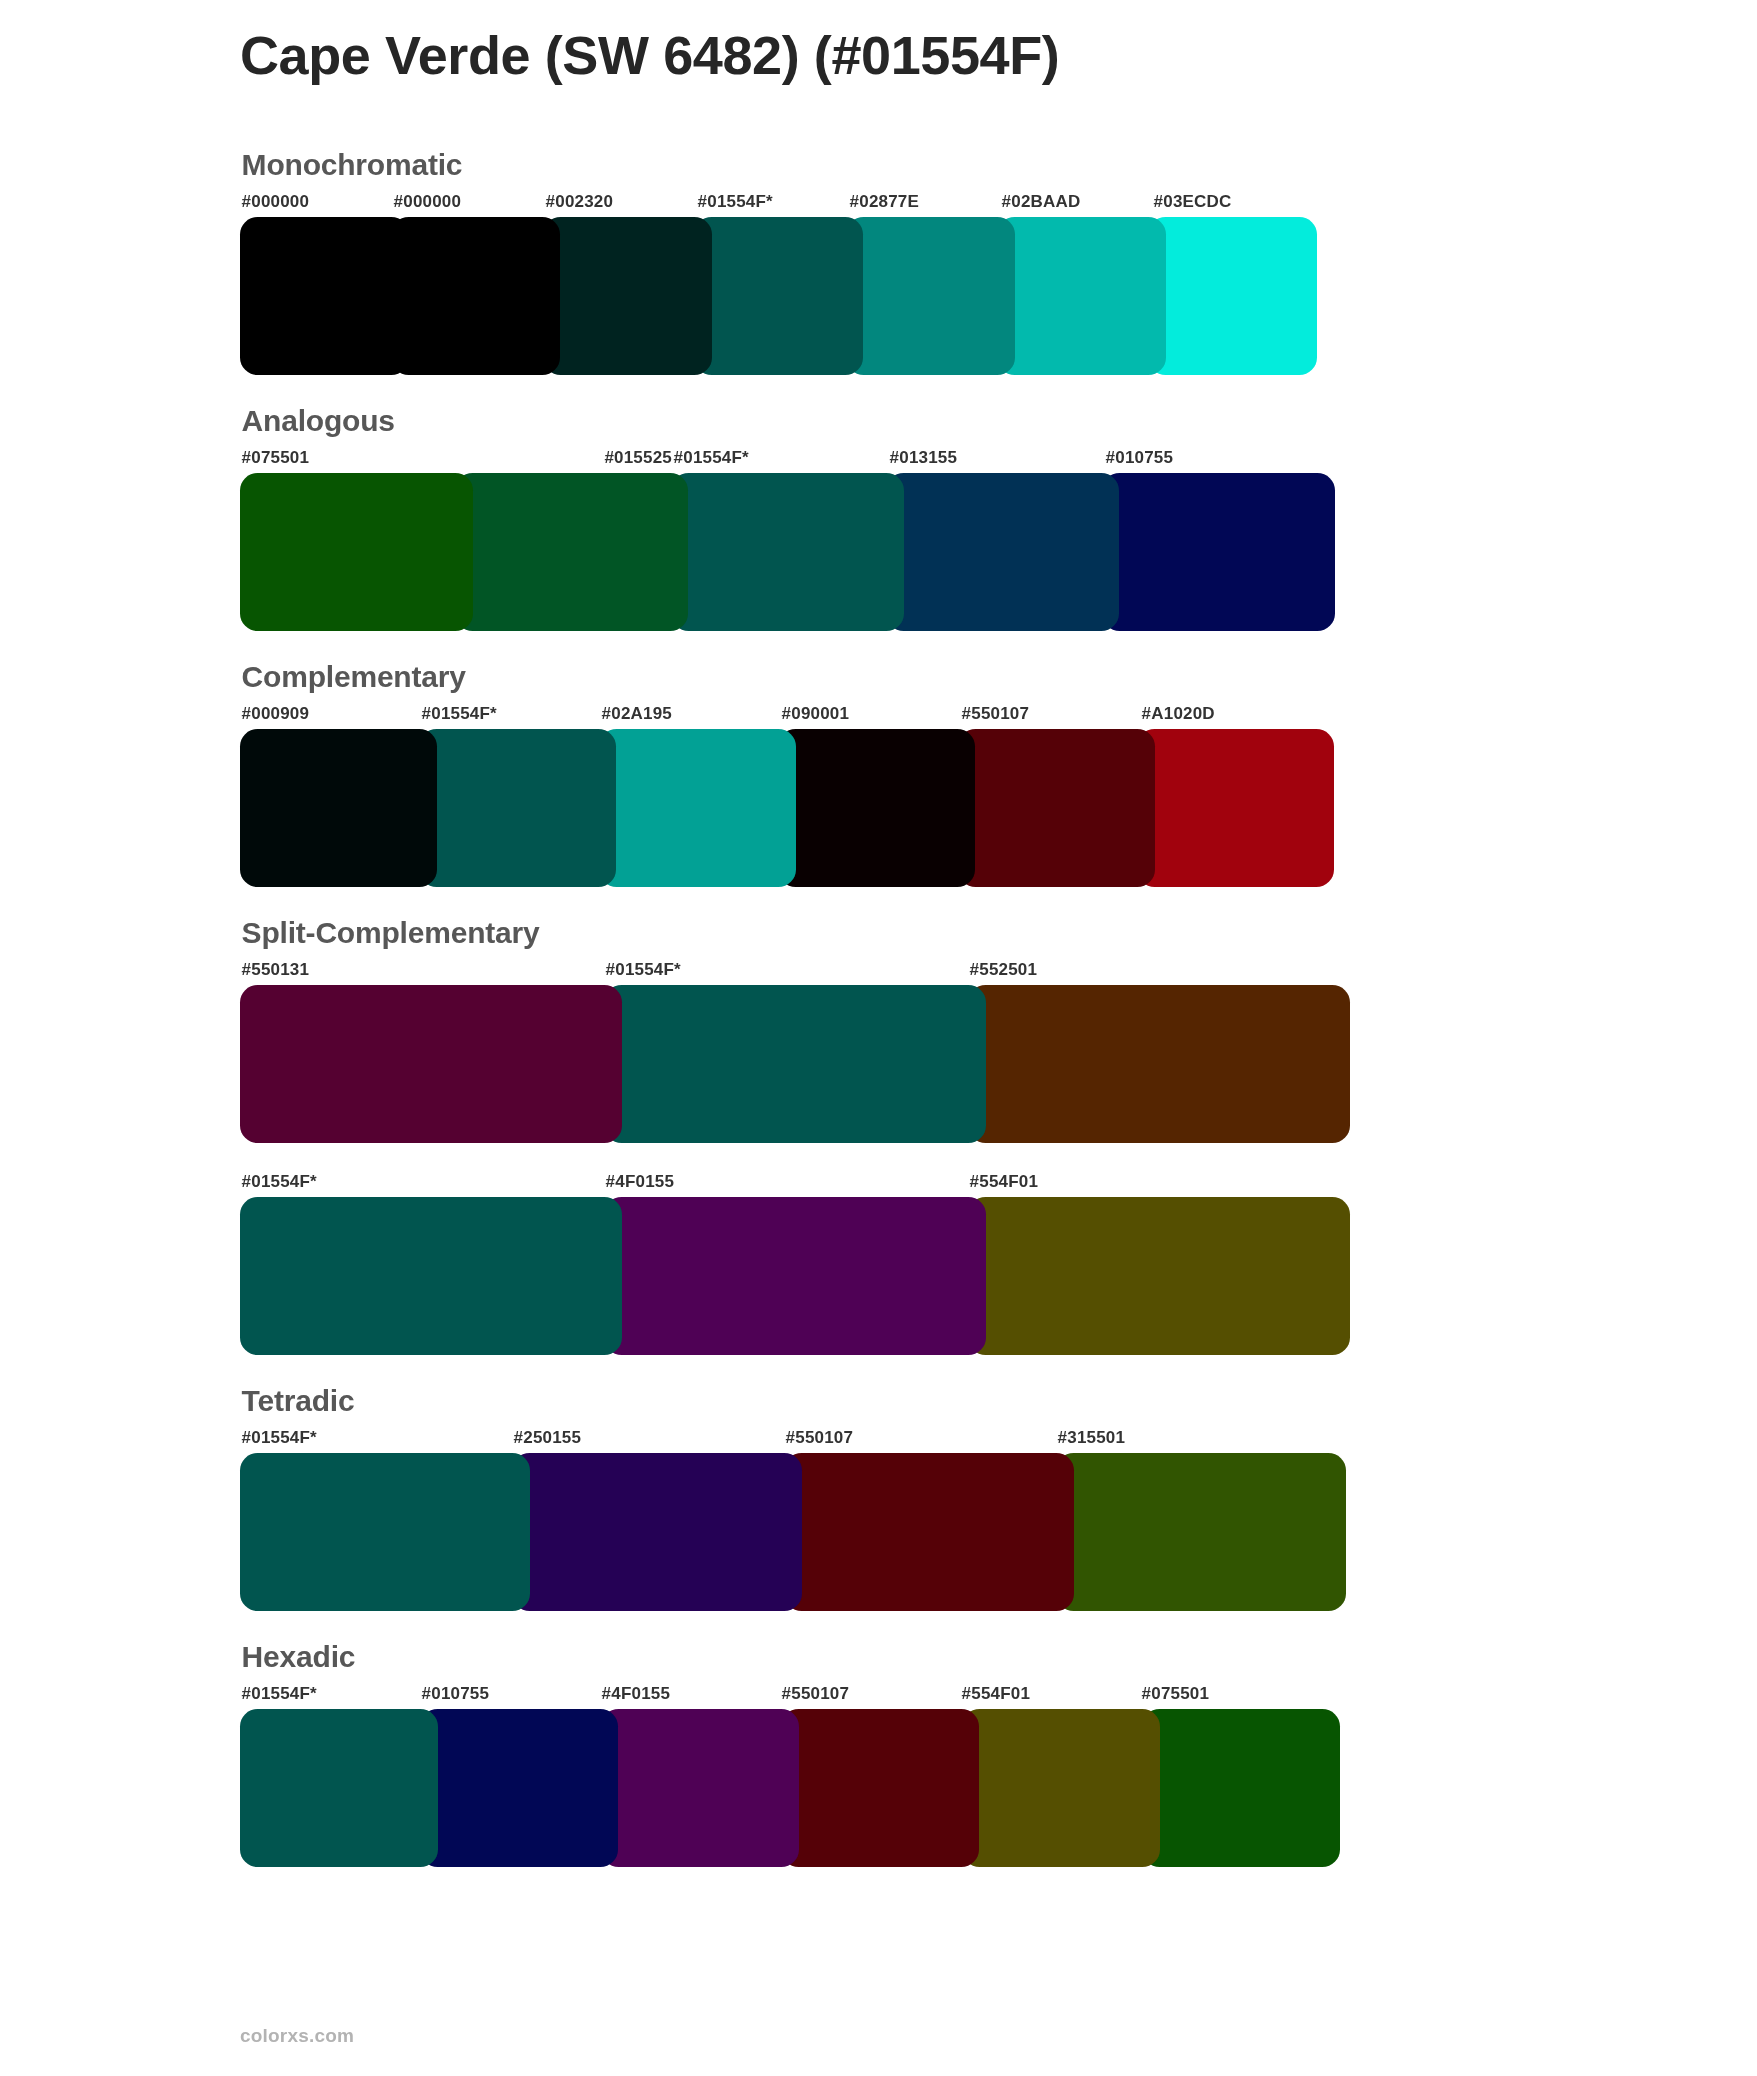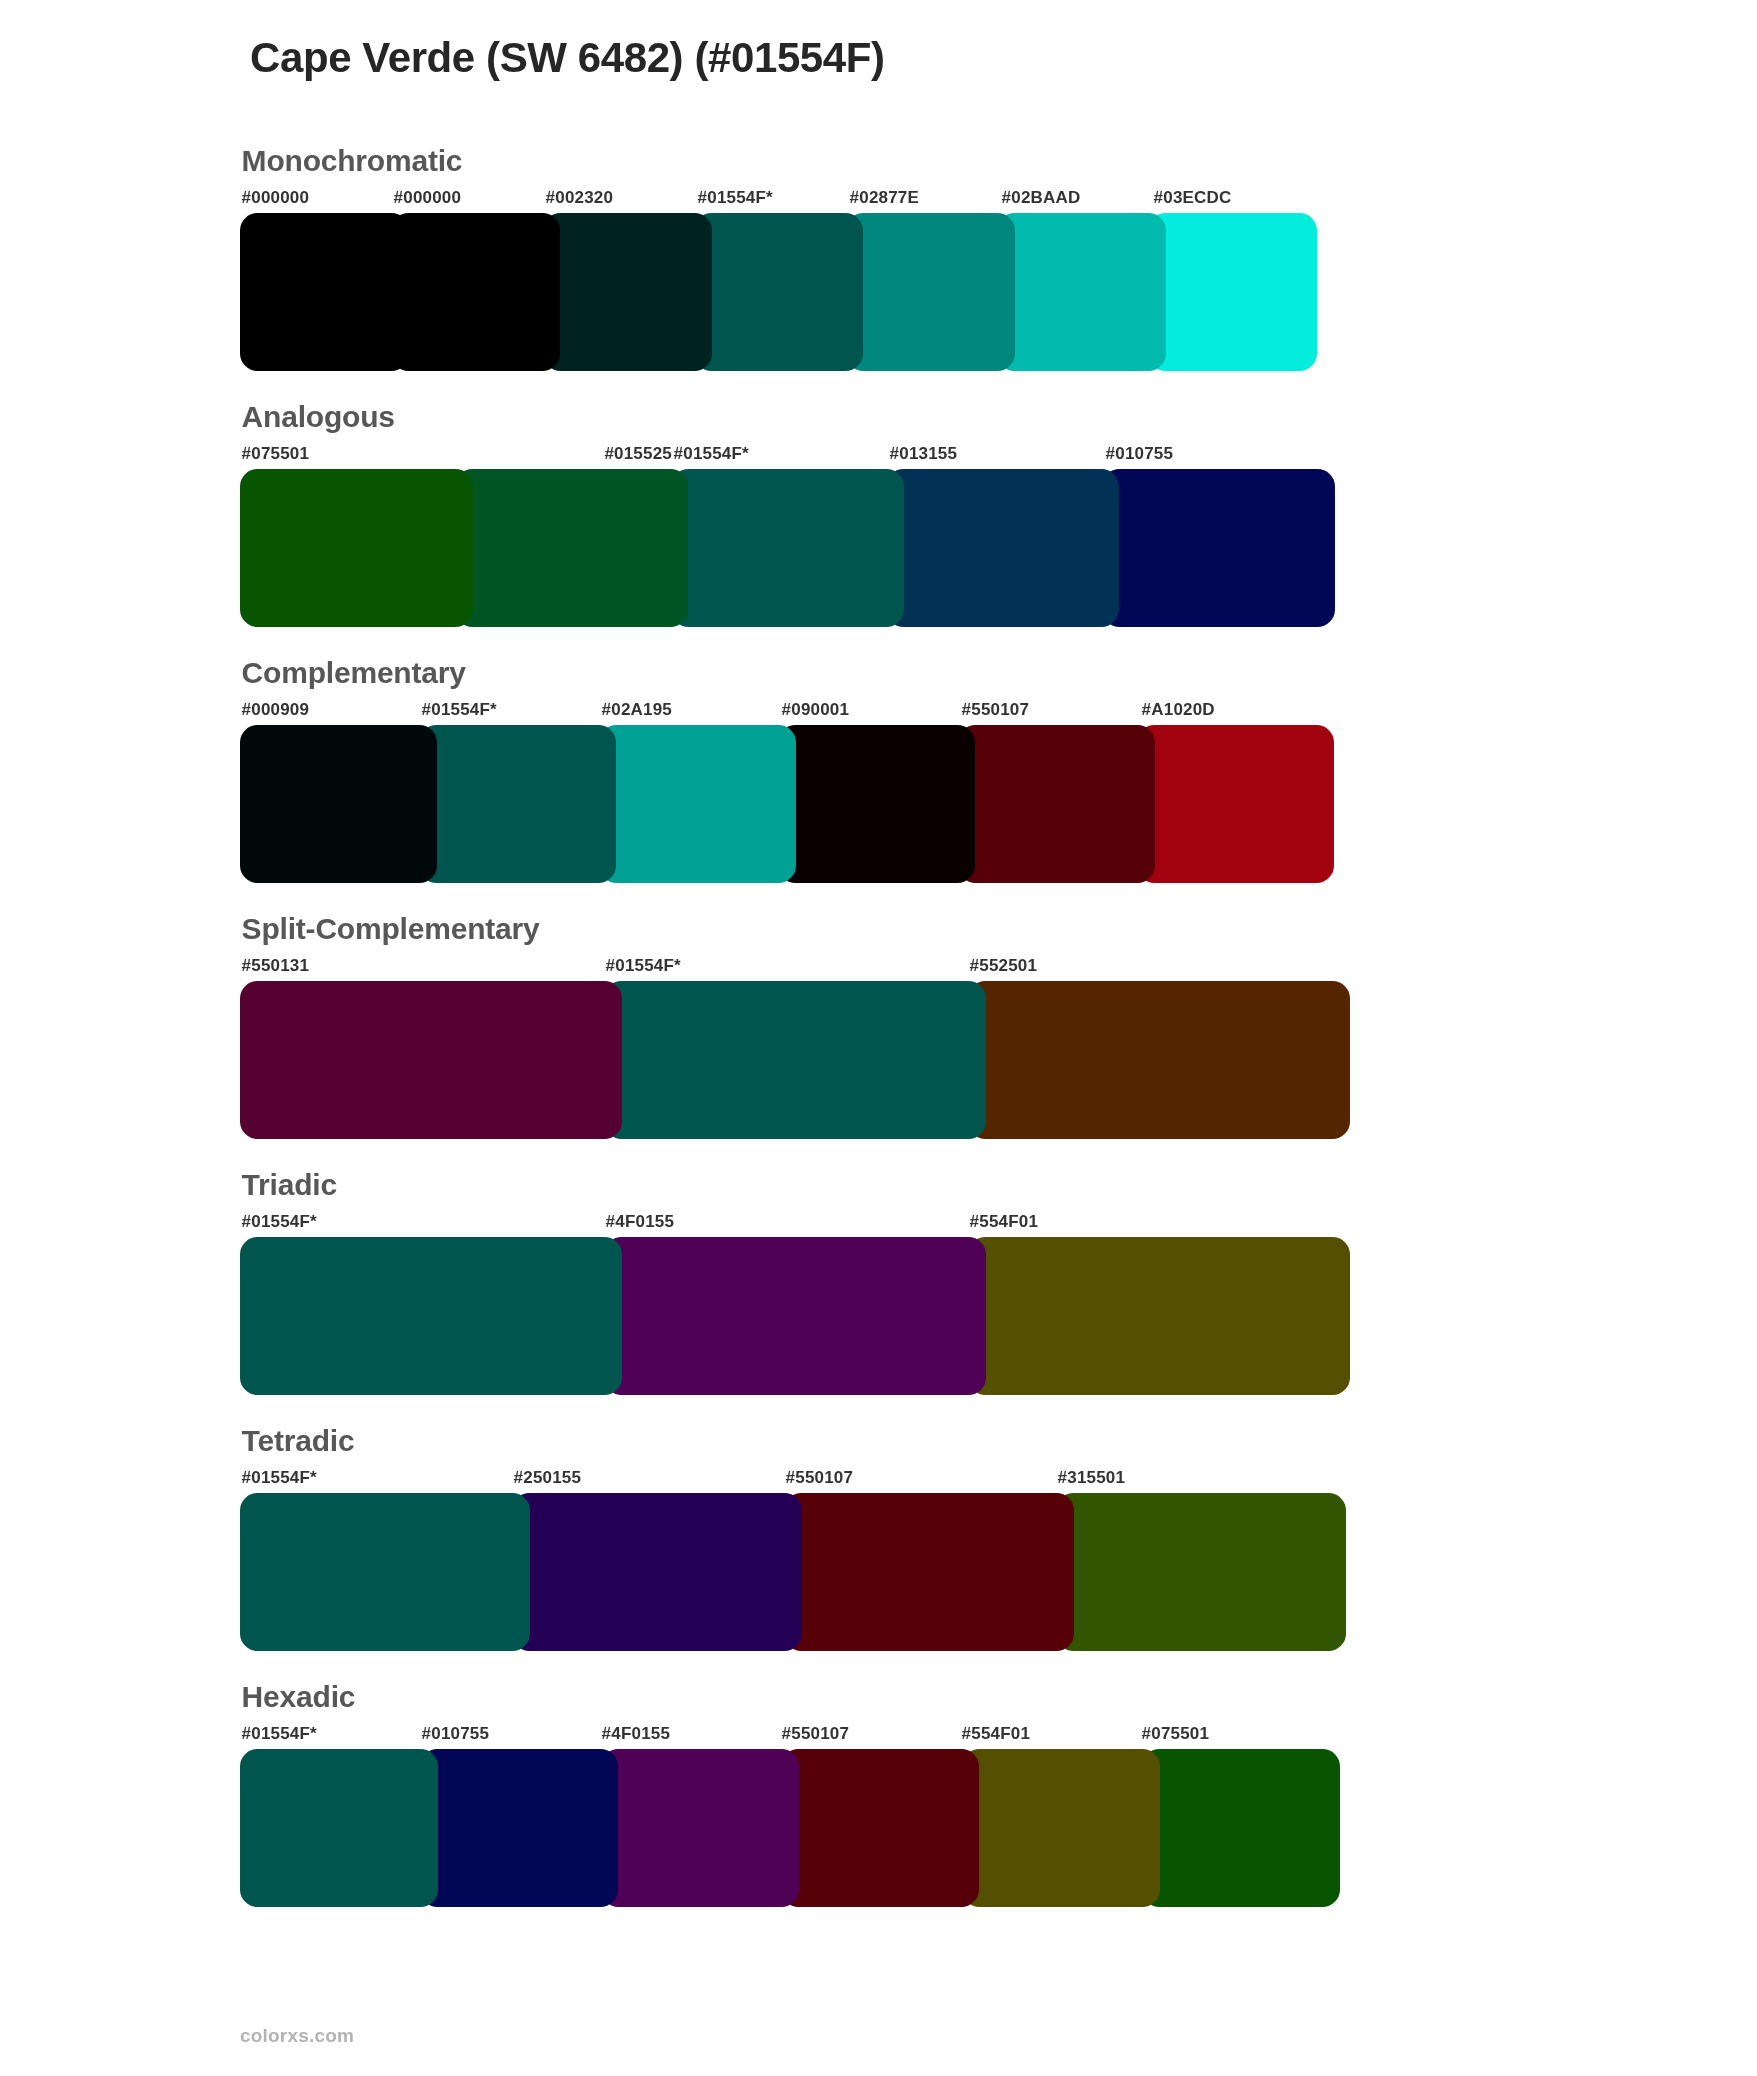--- a/index.html
+++ b/index.html
@@ -23,26 +23,26 @@
     background: #ffffff;
     box-sizing: border-box;
     padding: 0 0 0 240px;
   }
 
   
   .header {
     padding-top: 24px;
   }
   .page-title {
-    font-size: 42px;
+    font-size: 54px;
     font-weight: bold;
     color: #262626;
     letter-spacing: -0.4px;
     line-height: 1.15;
-    margin: 10px;
+    margin: 0;
     white-space: nowrap;
   }
   .page-subtitle {
     font-size: 34px;
     font-weight: bold;
     color: #262626;
     letter-spacing: -0.2px;
     line-height: 1.2;
     margin: 17.6px 0 0 0;
     white-space: nowrap;
@@ -181,21 +181,20 @@
           <div class="swatch-label" style="width: 364px;">#01554F*</div>
           <div class="swatch-label" style="width: 364px;">#552501</div>
         </div>
         <div class="swatch-row" style="width: 1110px;">
           <div class="swatch" style="width: 382px; background: rgb(85, 1, 49); z-index: 3;"></div>
           <div class="swatch" style="width: 382px; background: rgb(1, 85, 79); z-index: 2;"></div>
           <div class="swatch" style="width: 382px; background: rgb(85, 37, 1); z-index: 1;"></div>
         </div>
       </div>
       <div class="section">
-        <div class="section-title">Triadic</div>
         <div class="labels-row" style="width: 1110px;">
           <div class="swatch-label" style="width: 364px;">#01554F*</div>
           <div class="swatch-label" style="width: 364px;">#4F0155</div>
           <div class="swatch-label" style="width: 364px;">#554F01</div>
         </div>
         <div class="swatch-row" style="width: 1110px;">
           <div class="swatch" style="width: 382px; background: rgb(1, 85, 79); z-index: 3;"></div>
           <div class="swatch" style="width: 382px; background: rgb(79, 1, 85); z-index: 2;"></div>
           <div class="swatch" style="width: 382px; background: rgb(85, 79, 1); z-index: 1;"></div>
         </div>

